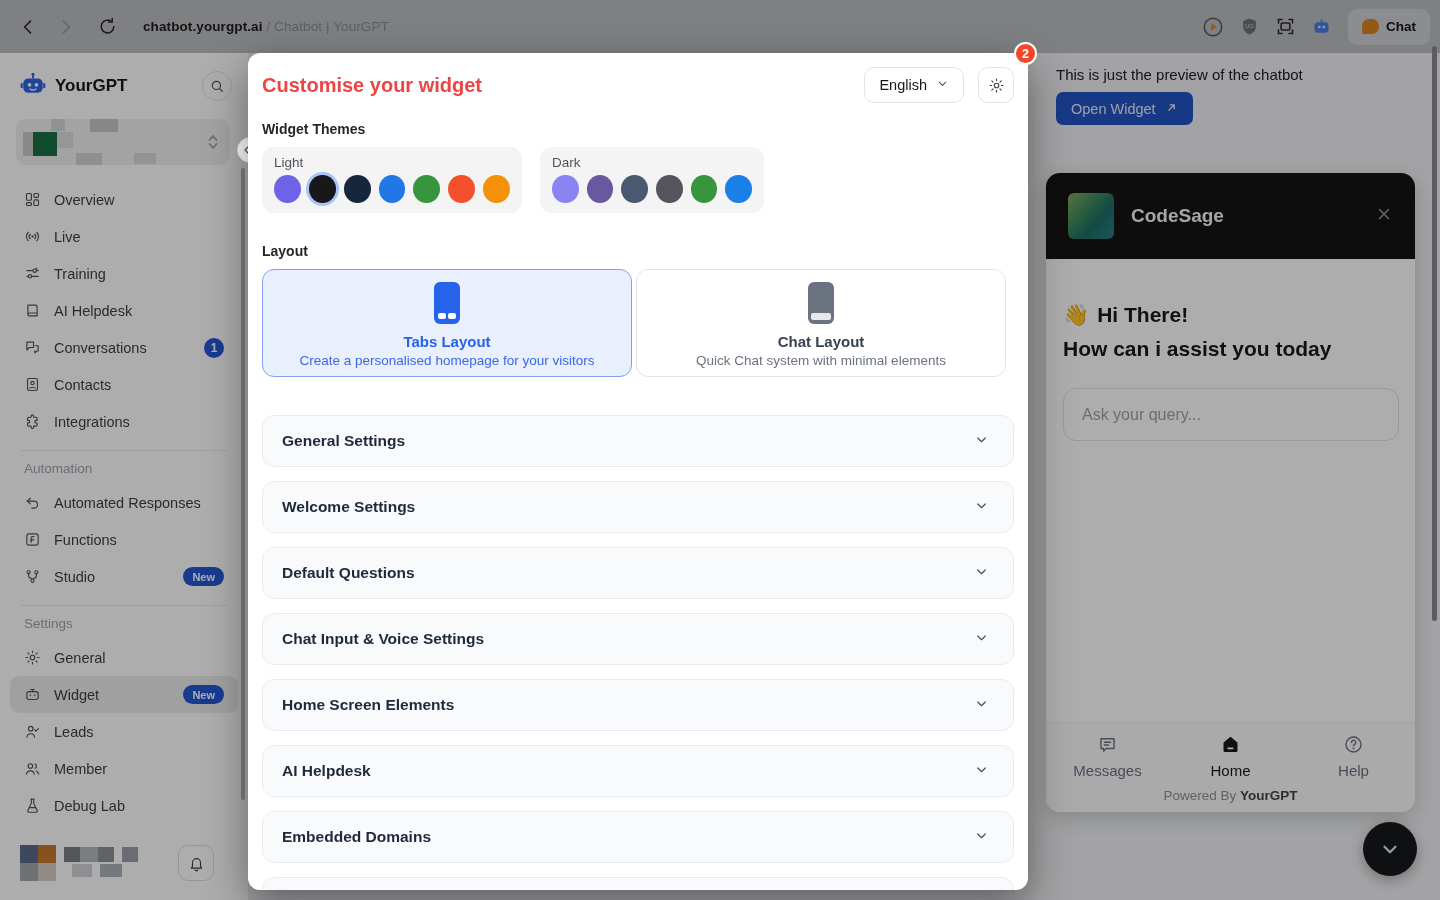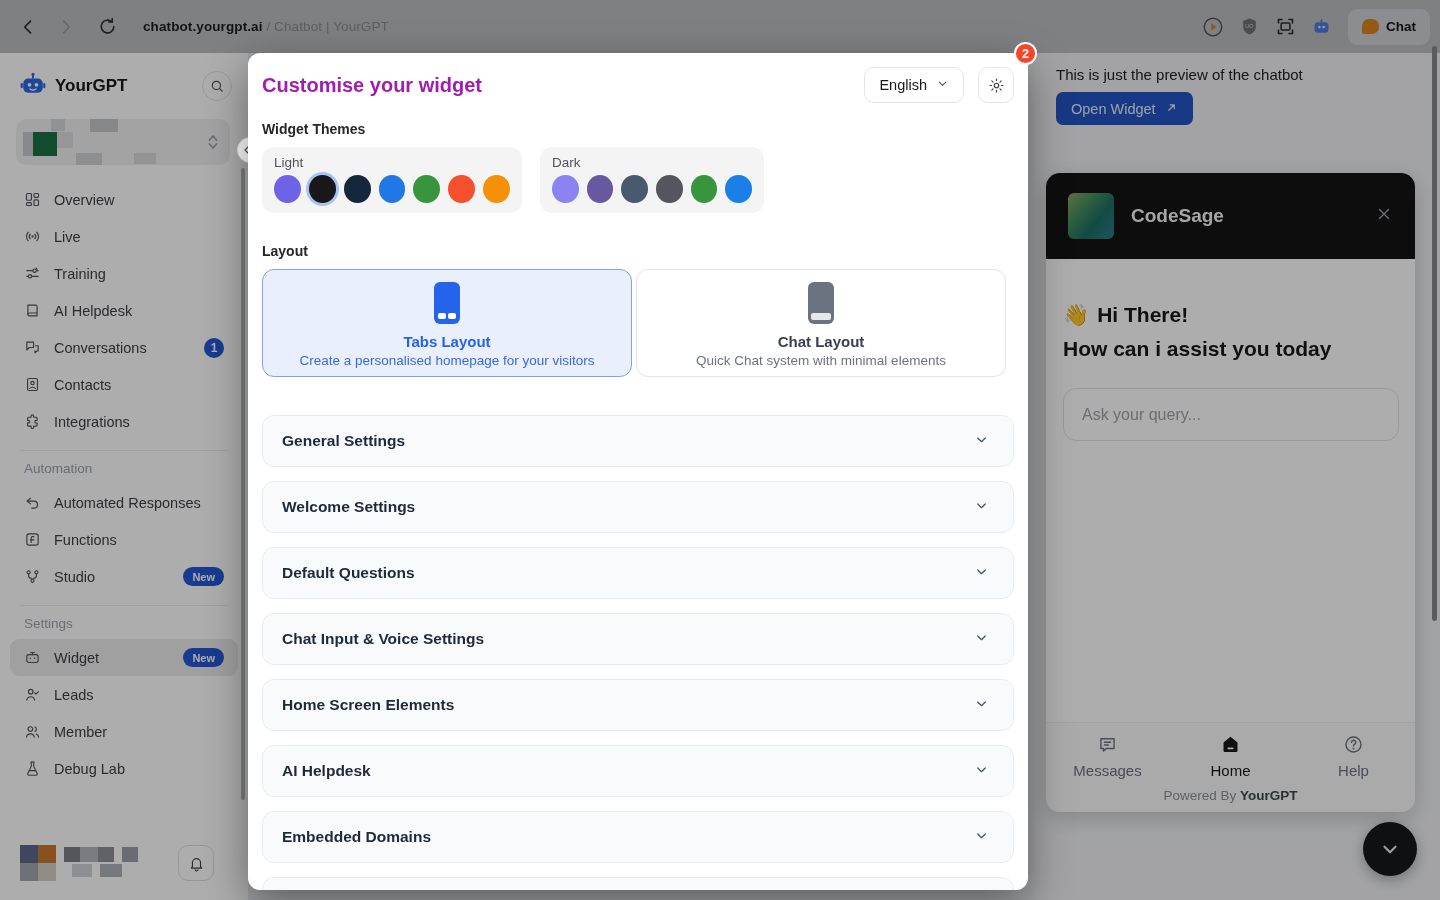--- a/index.html
+++ b/index.html
@@ -66,21 +66,21 @@
 
   
   .dim-overlay { position:absolute; inset:0; background:rgba(0,0,0,.32); z-index:40; }
 
   
   .collapse-handle { position:absolute; left:237px; top:137px; width:26px; height:26px; border-radius:50%; background:#fff; border:1px solid #e4e4e7; z-index:45; color:#52525b; }
   .collapse-handle svg { position:absolute; left:3px; top:5px; }
   .modal { position:absolute; left:248px; top:53px; width:780px; height:837px; background:#fff; border-radius:12px; z-index:50; box-shadow:0 14px 44px rgba(0,0,0,.42); padding:0 14px; overflow:hidden; }
   .notif-badge { position:absolute; left:1014px; top:42px; width:23px; height:23px; border-radius:50%; background:#f4462a; border:2px solid #fff; color:#fff; font-size:12.5px; font-weight:700; display:flex; align-items:center; justify-content:center; z-index:55; }
   .modal-header { display:flex; align-items:center; justify-content:space-between; margin-top:12px; height:40px; }
-  .modal-title { font-size:20px; font-weight:700; color:#a21caf; }
+  .modal-title { font-size:20px; font-weight:700; color:#ef4444; }
   .header-right { display:flex; gap:14px; }
   .lang-btn { height:36px; border:1px solid #e4e4e7; background:#fff; border-radius:10px; display:flex; align-items:center; gap:9px; padding:0 14px; font-size:14.5px; color:#18181b; font-family:inherit; }
   .gear-btn { width:36px; height:36px; border:1px solid #e4e4e7; background:#fff; border-radius:10px; display:flex; align-items:center; justify-content:center; color:#3f3f46; }
   .field-label { font-size:14px; font-weight:700; color:#27272a; margin-top:16px; }
   .theme-row { display:flex; gap:18px; margin-top:10px; }
   .theme-group { background:#f4f4f5; border-radius:12px; padding:8px 12px 10px 12px; }
   .theme-group .glabel { font-size:13.5px; color:#52525b; }
   .swatches { display:flex; gap:8px; margin-top:5px; }
   .swatch { width:28px; height:28px; border-radius:50%; }
   .swatch.selected { box-shadow:0 0 0 3px #a9c3f7; }
@@ -273,20 +273,27 @@
           <circle cx="12" cy="18" r="2.2"></circle>
           <path d="M6.5 8.2v2.3a4 4 0 004 4h.5M17.5 8.2v2.3a4 4 0 01-4 4h-.5"></path>
         </svg>
       <span class="lbl">Studio</span>
       <span class="new-badge">New</span>
     </div>
 
     <div class="side-div"></div>
     <div class="section-head">Settings</div>
 
+    <div class="nav-item">
+      <svg width="17" height="17" viewBox="0 0 24 24" fill="none" stroke="currentColor" stroke-width="1.6" stroke-linecap="round">
+          <circle cx="12" cy="12" r="3.2"></circle>
+          <path d="M12 2.8v2.3M12 18.9v2.3M21.2 12h-2.3M5.1 12H2.8M18.6 5.4l-1.7 1.7M7.1 16.9l-1.7 1.7M18.6 18.6l-1.7-1.7M7.1 7.1L5.4 5.4"></path>
+        </svg>
+      <span class="lbl">General</span>
+    </div>
     <div class="nav-item active">
       <svg width="17" height="17" viewBox="0 0 24 24" fill="none" stroke="currentColor" stroke-width="1.6" stroke-linecap="round" stroke-linejoin="round">
           <rect x="4" y="8" width="16" height="11" rx="3"></rect>
           <circle cx="9" cy="13" r="1.1" fill="currentColor" stroke="none"></circle>
           <circle cx="15" cy="13" r="1.1" fill="currentColor" stroke="none"></circle>
           <path d="M12 8V5M9.5 5h5"></path>
         </svg>
       <span class="lbl">Widget</span>
       <span class="new-badge">New</span>
     </div>

